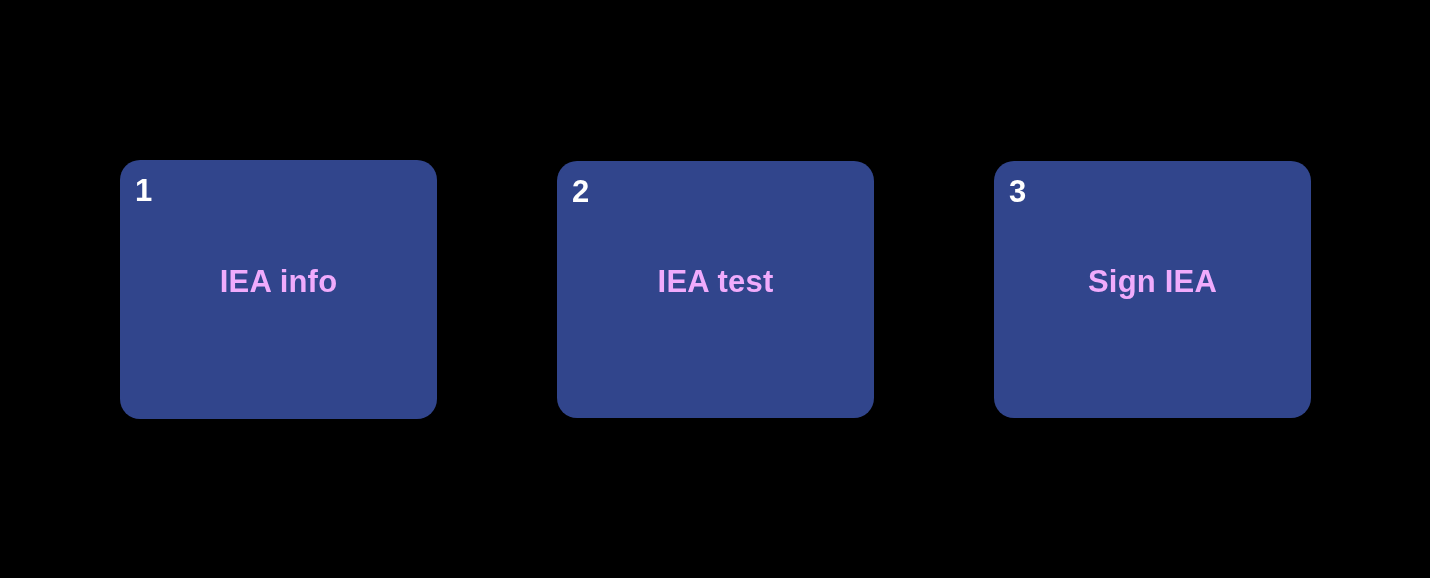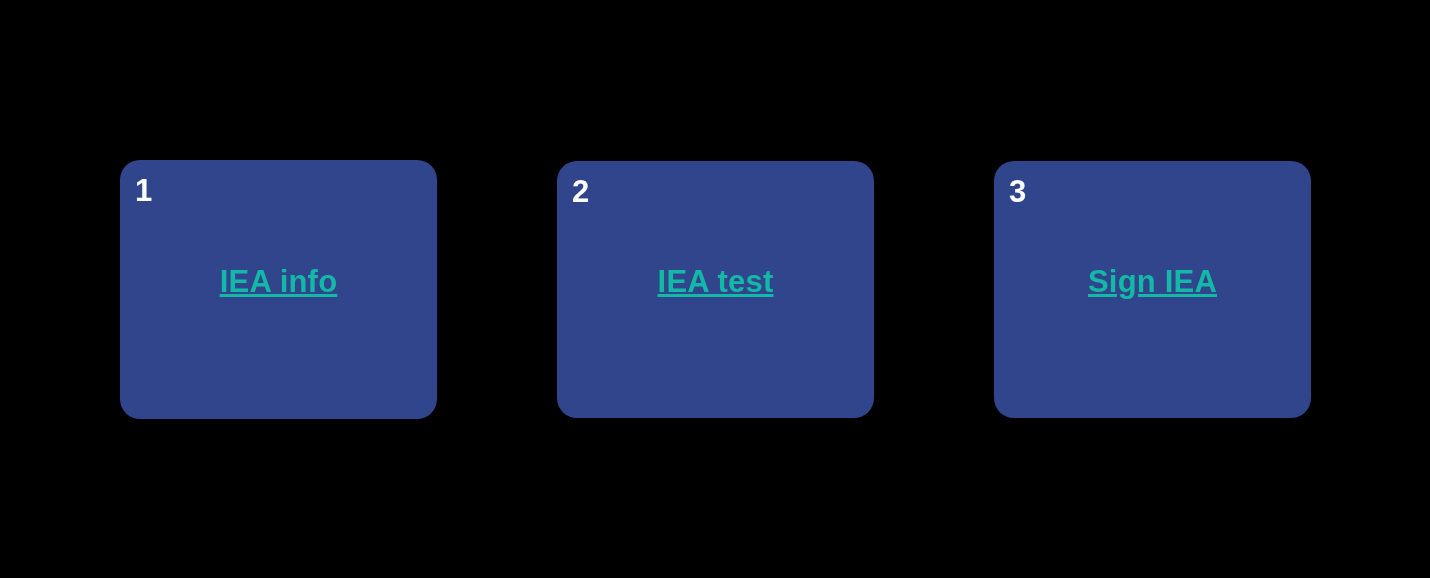--- a/index.html
+++ b/index.html
@@ -48,30 +48,29 @@
 
   .step-label {
     position: absolute;
     left: 0;
     right: 0;
     top: 0;
     bottom: 0;
     display: flex;
     align-items: center;
     justify-content: center;
-    color: #14b8a6;
+    color: #f0abfc;
     font-family: "Liberation Sans", sans-serif;
     font-size: 31px;
     font-weight: bold;
     line-height: 36px;
     letter-spacing: 0.2px;
     white-space: nowrap;
     text-align: center;
     padding-bottom: 16px;
-    text-decoration: underline;
   }
 
   
   #card-1 { left: 120px; top: 160px; width: 317px; height: 259px; }
   #card-2 { left: 557px; top: 161px; width: 317px; height: 257px; }
   #card-3 { left: 994px; top: 161px; width: 317px; height: 257px; }
 </style>
 </head>
 <body>
 

